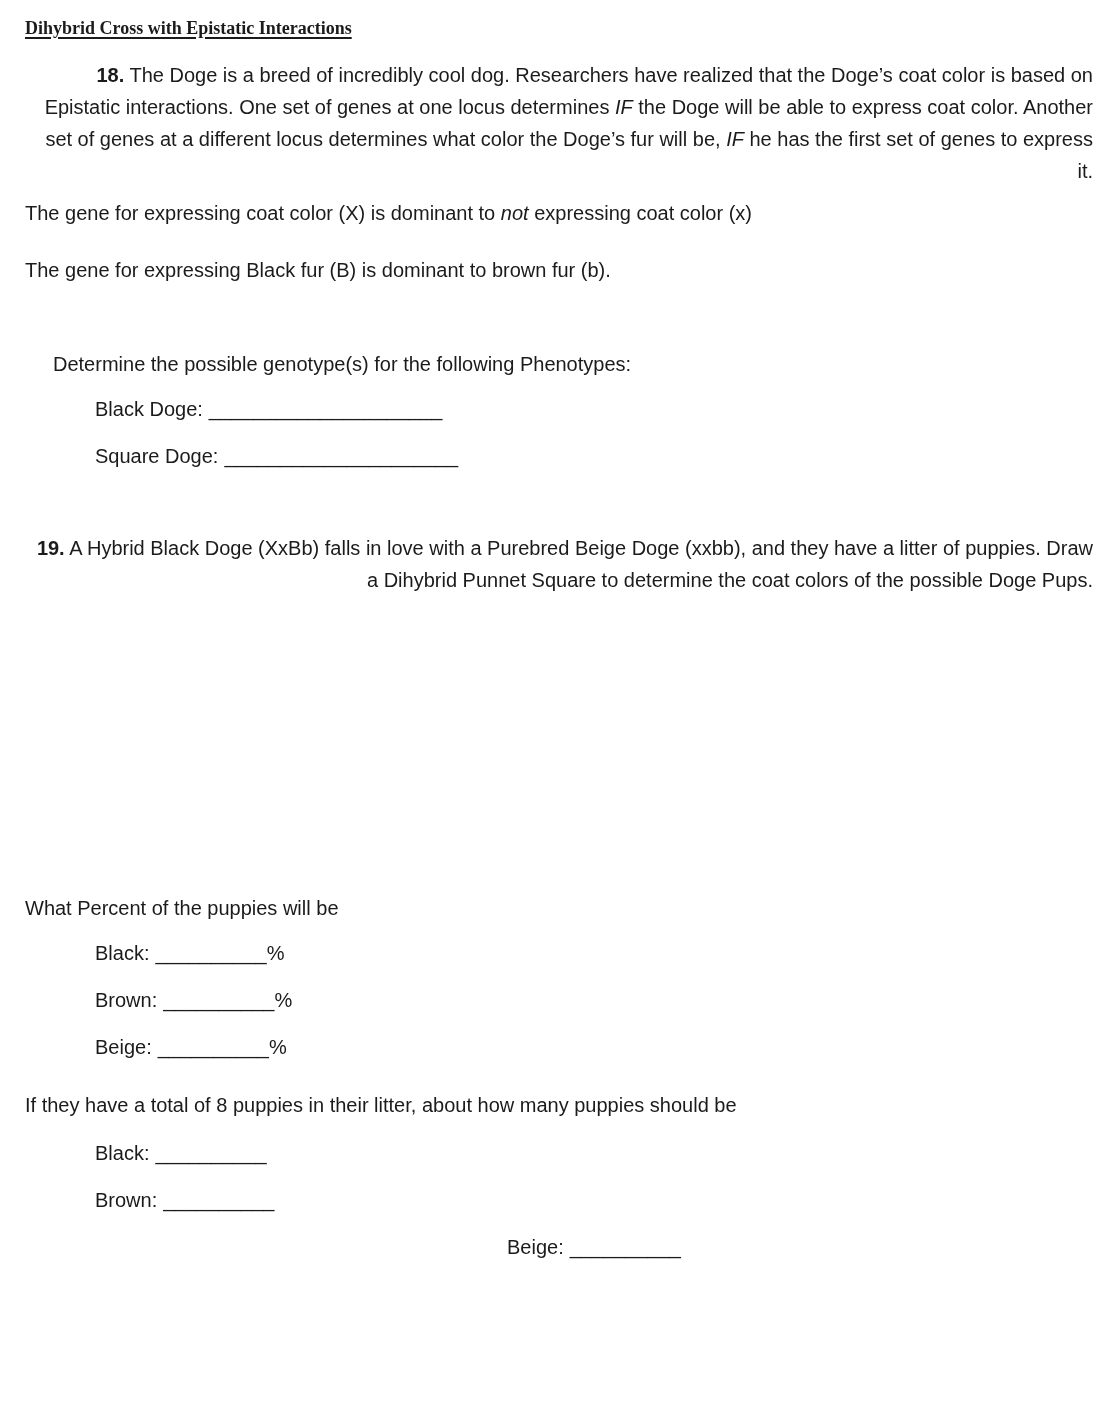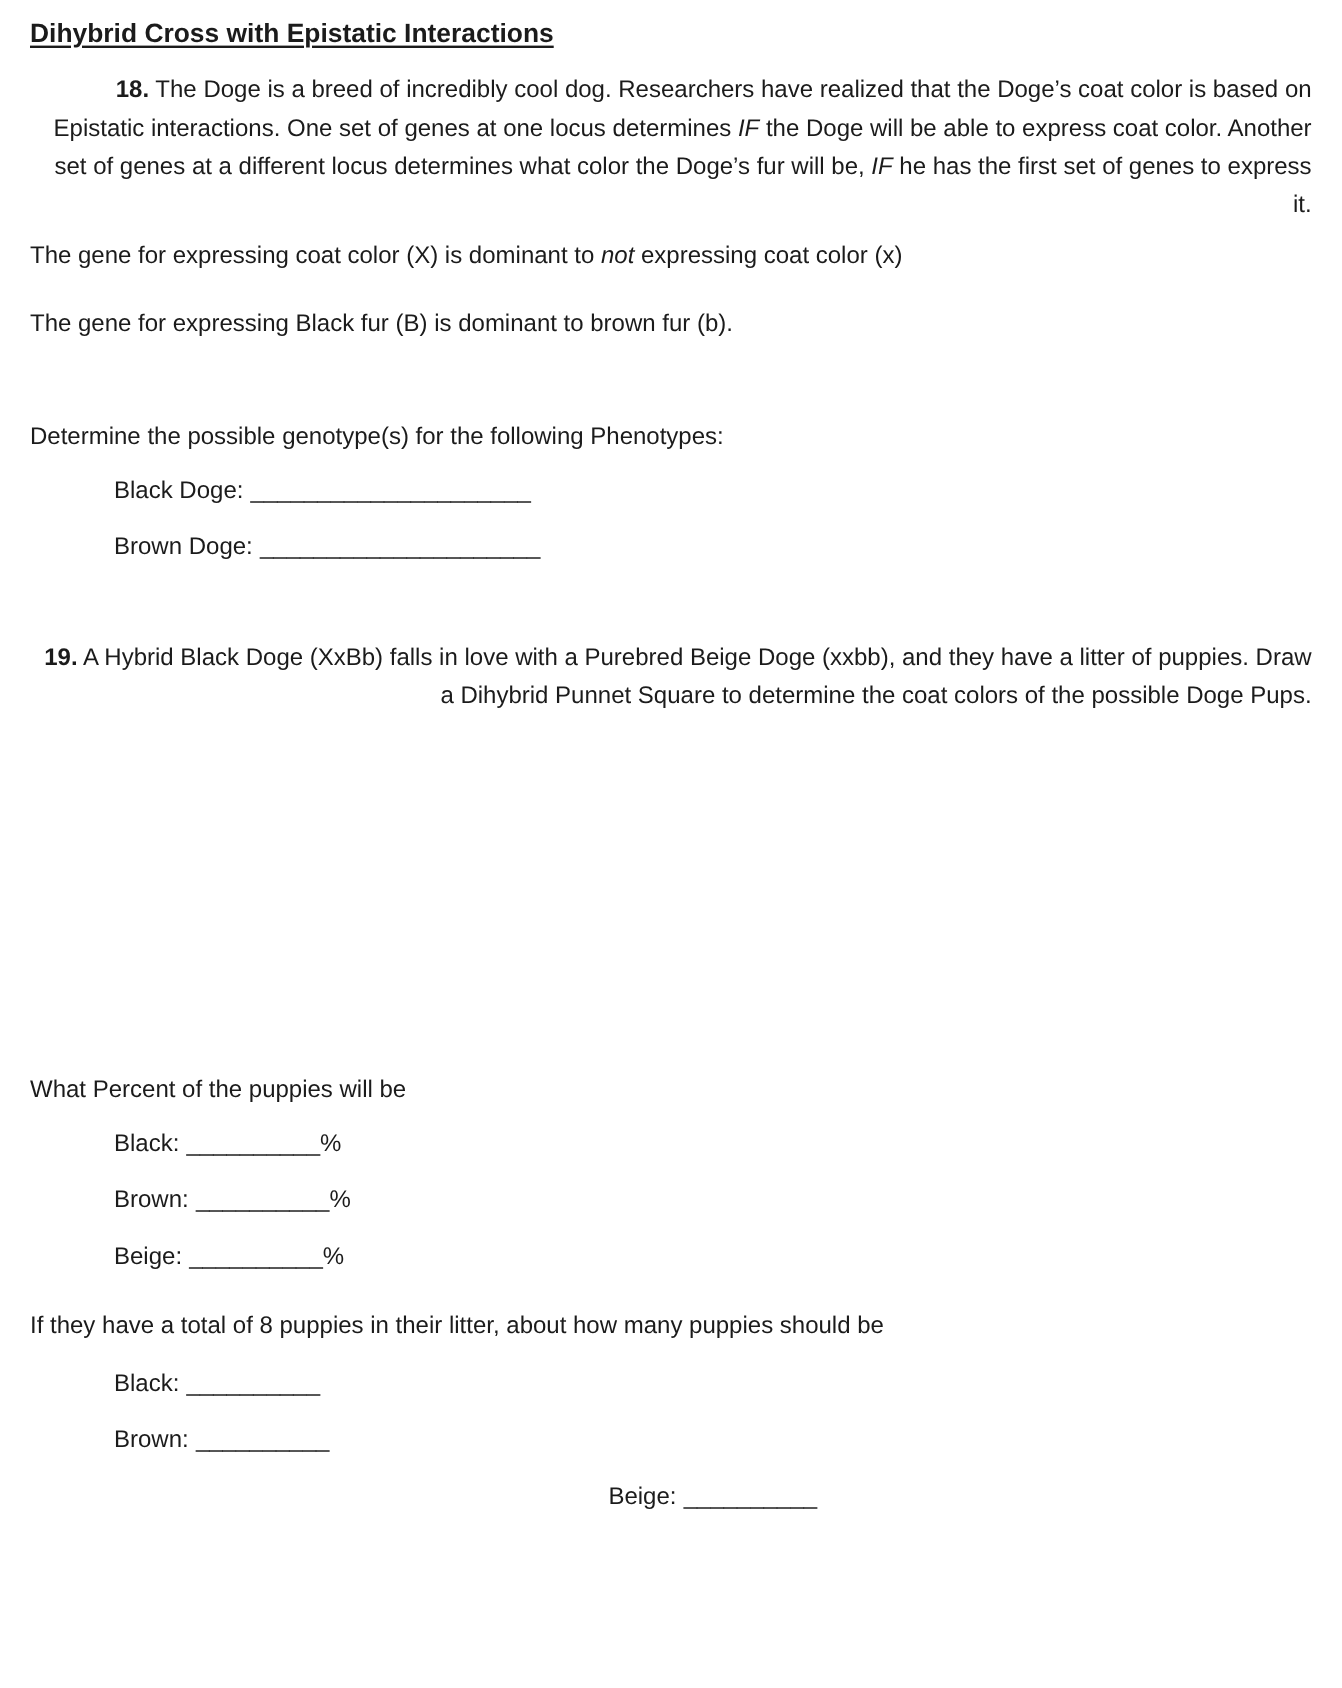--- a/index.html
+++ b/index.html
@@ -15,37 +15,38 @@
     color: #1b1b1b;
     font-family: "Liberation Sans", sans-serif;
     font-size: 20px;
     line-height: 32px;
     overflow: hidden;
     box-sizing: border-box;
     padding: 13px 25px 0 25px;
   }
   .title {
     margin: 0;
-    font-size: 22px;
+    font-size: 18px;
     line-height: 30px;
     font-weight: bold;
     text-decoration: underline;
     text-decoration-thickness: 2px;
     text-underline-offset: 3px;
+    font-family: Liberation Serif, serif;
   }
   p { margin: 0; }
   .para { margin-top: 16px; text-align: right; }
   .oneline { white-space: nowrap; }
   .b { font-weight: bold; }
   .i { font-style: italic; }
   .indent { margin-left: 70px; }  
   .gene-line-1 { margin-top: 10px; }
   .gene-note   { margin-top: 15px; }
   .gene-line-2 { margin-top: 25px; }
-  .prompt-genotype { margin-top: 62px; }
+  .prompt-genotype { margin-top: 62px; margin-left: 28px; }
   .row { white-space: nowrap; }
   .row .blank { margin-left: 6px; letter-spacing: 0; }
   .g-row-1 { margin-top: 13px; }
   .g-row-2 { margin-top: 15px; }
   .g-row-3 { margin-top: 14px; }
   .para-q19 { margin-top: 60px; }
   .prompt-percent { margin-top: 296px; }
   .p-row-1 { margin-top: 13px; }
   .p-row-2 { margin-top: 15px; }
   .p-row-3 { margin-top: 15px; }
@@ -65,21 +66,21 @@
 
   <p class="oneline gene-line-1"><span>The gene for expressing coat color (X) is dominant to </span><span class="i">not</span><span> expressing coat color (x)</span></p>
 
 
   <p class="oneline gene-line-2">The gene for expressing Black fur (B) is dominant to brown fur (b).</p>
 
   <p class="oneline prompt-genotype">Determine the possible genotype(s) for the following Phenotypes:</p>
 
   <div class="row indent g-row-1"><span>Black Doge:</span><span class="blank">_____________________</span></div>
 
-  <div class="row indent g-row-2"><span>Brown Doge:</span><span class="blank">_____________________</span></div>
+  <div class="row indent g-row-2"><span>Square Doge:</span><span class="blank">_____________________</span></div>
 
 
   <p class="para para-q19"><span class="b">19.</span><span> A Hybrid Black Doge (XxBb) falls in love with a Purebred Beige Doge (xxbb), and they have a litter of puppies. Draw a Dihybrid Punnet Square to determine the coat colors of the possible Doge Pups.</span></p>
 
   <p class="oneline prompt-percent">What Percent of the puppies will be</p>
 
   <div class="row indent p-row-1"><span>Black:</span><span class="blank">__________</span><span>%</span></div>
 
   <div class="row indent p-row-2"><span>Brown:</span><span class="blank">__________</span><span>%</span></div>
 

